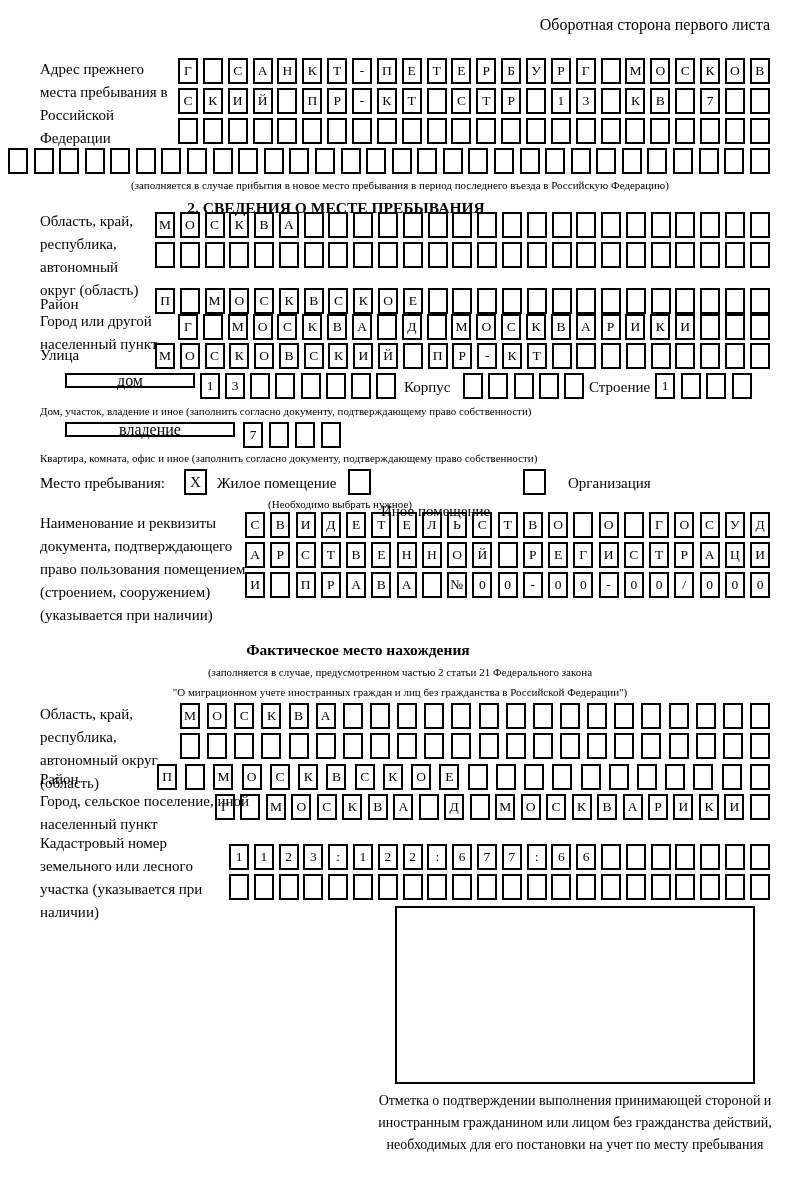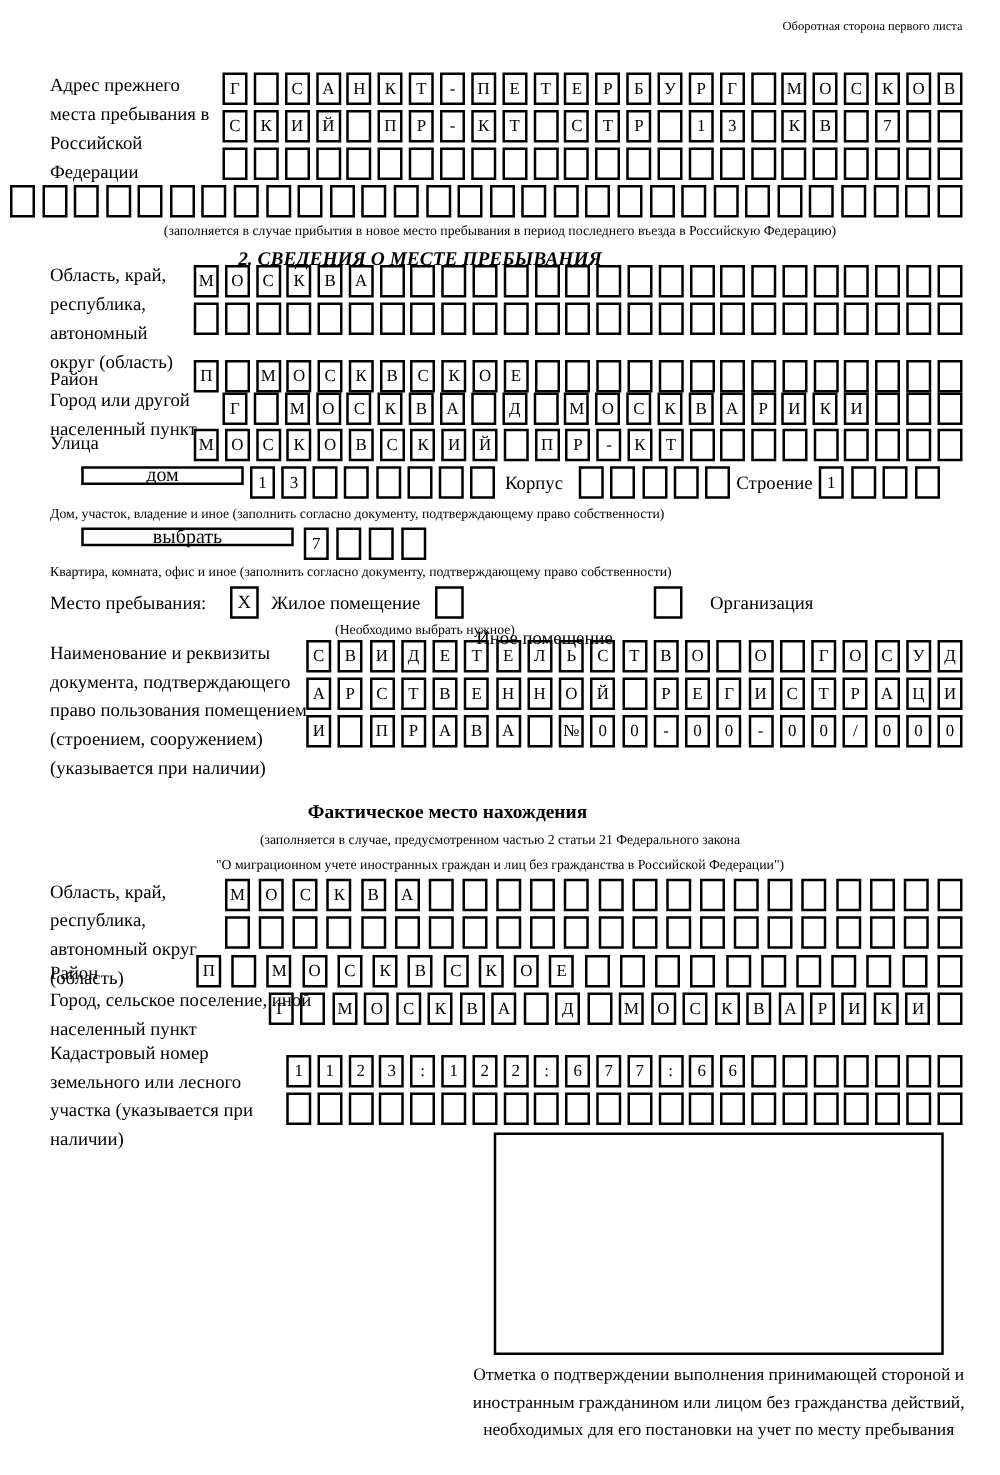--- a/index.html
+++ b/index.html
@@ -33,30 +33,30 @@
     display:flex; align-items:center; justify-content:center;
     font-size:16px;
   }
   .cbox {
     position:absolute; width:23px; height:26px;
     border:2px solid #000;
     display:flex; align-items:center; justify-content:center;
     font-size:15px;
   }
 
-  #header-note      { top:16px; right:30px; font-size:10px; }
+  #header-note      { top:16px; right:30px; font-size:16px; }
 
   #prev-label       { left:40px; top:58px; width:140px; }
   #prev-row-0       { left:178px; top:58px;  width:592px; }
   #prev-row-1       { left:178px; top:88px;  width:592px; }
   #prev-row-2       { left:178px; top:118px; width:592px; }
   #prev-row-3       { left:8px;   top:148px; width:762px; }
   #prev-caption     { left:0; top:179px; width:800px; }
 
-  #sec2-title       { left:0; top:199px; width:672px; font-size:15.5px;font-style:italic; }
+  #sec2-title       { left:0; top:199px; width:672px; font-size:15.5px; }
 
   #obl1-label       { left:40px; top:210px; width:114px; }
   #obl1-row-0       { left:155px; top:212px; width:615px; }
   #obl1-row-1       { left:155px; top:242px; width:615px; }
 
   #raion1-label     { left:40px; top:293px; }
   #raion1-row       { left:155px; top:288px; width:615px; }
 
   #gorod1-label     { left:40px; top:310px; width:140px; }
   #gorod1-row       { left:178px; top:314px; width:592px; }
@@ -396,21 +396,21 @@
   </div>
 <div id="stroenie-label" class="lbl">Строение</div>
 <div id="stroenie-row" class="boxrow">
     <span class="cell">1</span>
     <span class="cell"></span>
     <span class="cell"></span>
     <span class="cell"></span>
   </div>
 <div id="dom-caption" class="cap">Дом, участок, владение и иное (заполнить согласно документу, подтверждающему право собственности)</div>
 
-<div id="kv-box" class="widebox">выбрать</div>
+<div id="kv-box" class="widebox">владение</div>
 <div id="kv-row" class="boxrow">
     <span class="cell">7</span>
     <span class="cell"></span>
     <span class="cell"></span>
     <span class="cell"></span>
   </div>
 <div id="kv-caption" class="cap">Квартира, комната, офис и иное (заполнить согласно документу, подтверждающему право собственности)</div>
 
 <div id="mesto-label" class="lbl">Место пребывания:</div>
 <div id="mesto-cb-0" class="cbox">X</div>

